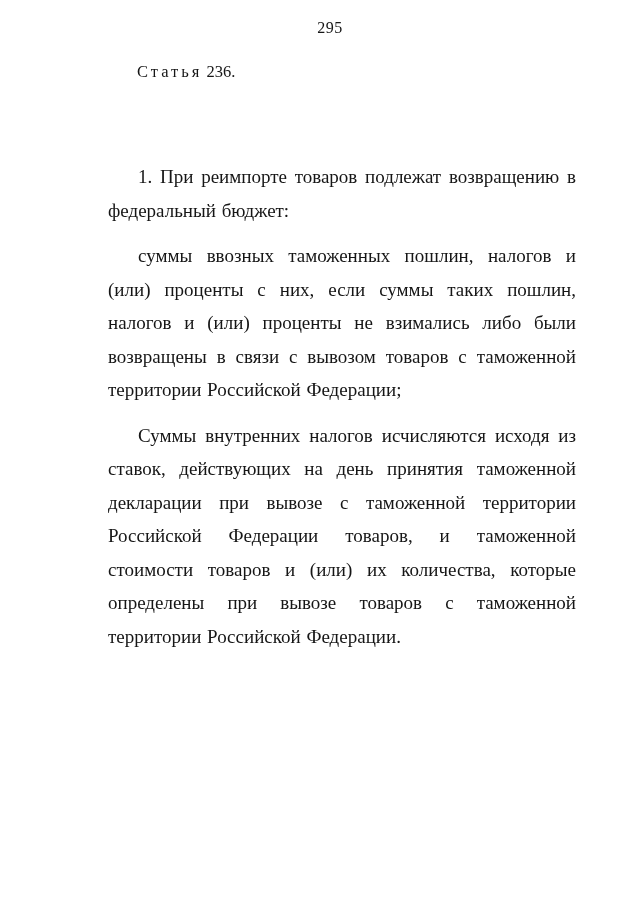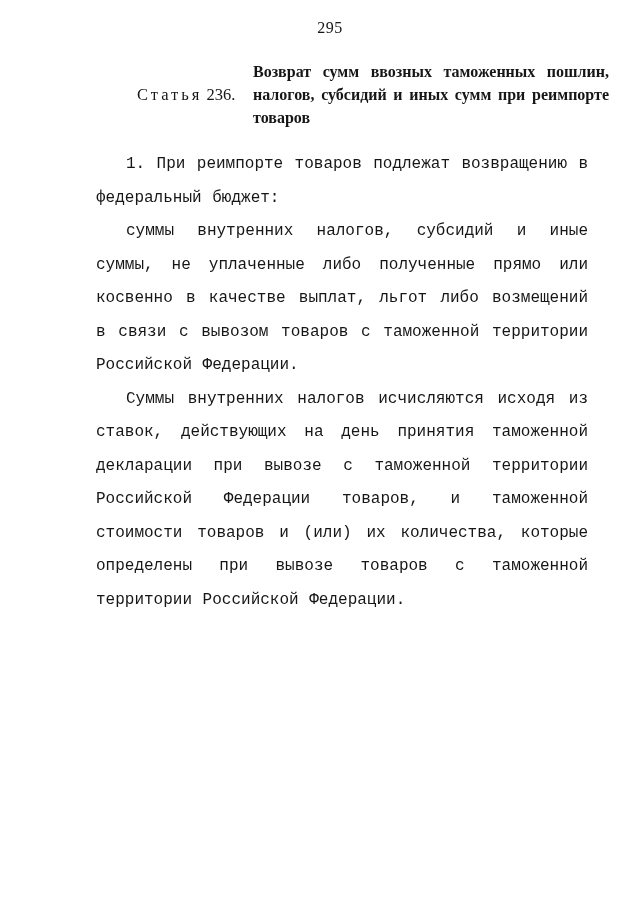--- a/index.html
+++ b/index.html
@@ -50,43 +50,41 @@
     text-align: justify;
     word-spacing: 2px;
   }
   .body-text {
     position: absolute;
     left: 96px;
     top: 148px;
     width: 492px;
   }
   .para {
-    margin: 0;
-    font-size: 16px;
+    margin: 12px;
+    font-size: 19px;
     line-height: 33.5px;
     text-align: justify;
     text-indent: 30px;
     word-spacing: 1px;
-    font-family: Liberation Mono, monospace;
   }
 </style>
 </head>
 <body>
 
 <div class="page">
 
   <div class="page-number">295</div>
 
   <div class="heading">
     <div class="heading-label">
       <span class="spaced">Статья</span>
       <span>236.</span>
     </div>
-    <div class="heading-title">Возврат сумм ввозных таможенных пошлин, налогов, субсидий и иных сумм при реимпорте товаров</div>
   </div>
 
   <div class="body-text">
     <p class="para">1. При реимпорте товаров подлежат возвращению в федеральный бюджет:</p>
-    <p class="para">суммы внутренних налогов, субсидий и иные суммы, не уплаченные либо полученные прямо или косвенно в качестве выплат, льгот либо возмещений в связи с вывозом товаров с таможенной территории Российской Федерации.</p>
+    <p class="para">суммы ввозных таможенных пошлин, налогов и (или) проценты с них, если суммы таких пошлин, налогов и (или) проценты не взимались либо были возвращены в связи с вывозом товаров с таможенной территории Российской Федерации;</p>
     <p class="para">Суммы внутренних налогов исчисляются исходя из ставок, действующих на день принятия таможенной декларации при вывозе с таможенной территории Российской Федерации товаров, и таможенной стоимости товаров и (или) их количества, которые определены при вывозе товаров с таможенной территории Российской Федерации.</p>
   </div>
 
 </div>
 
 </body></html>

